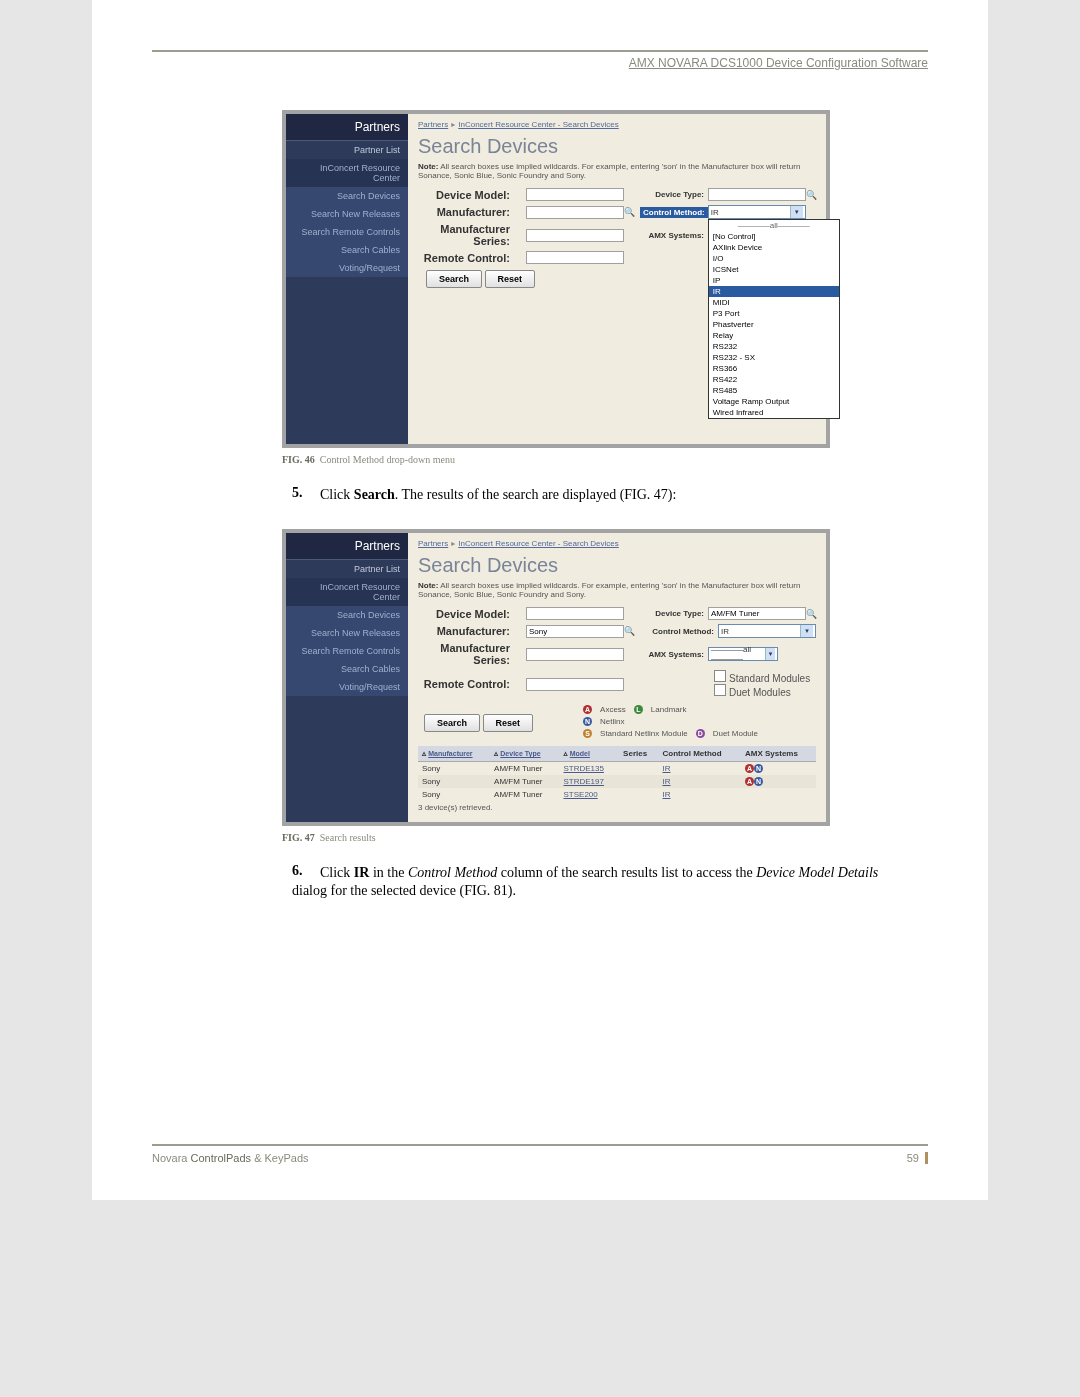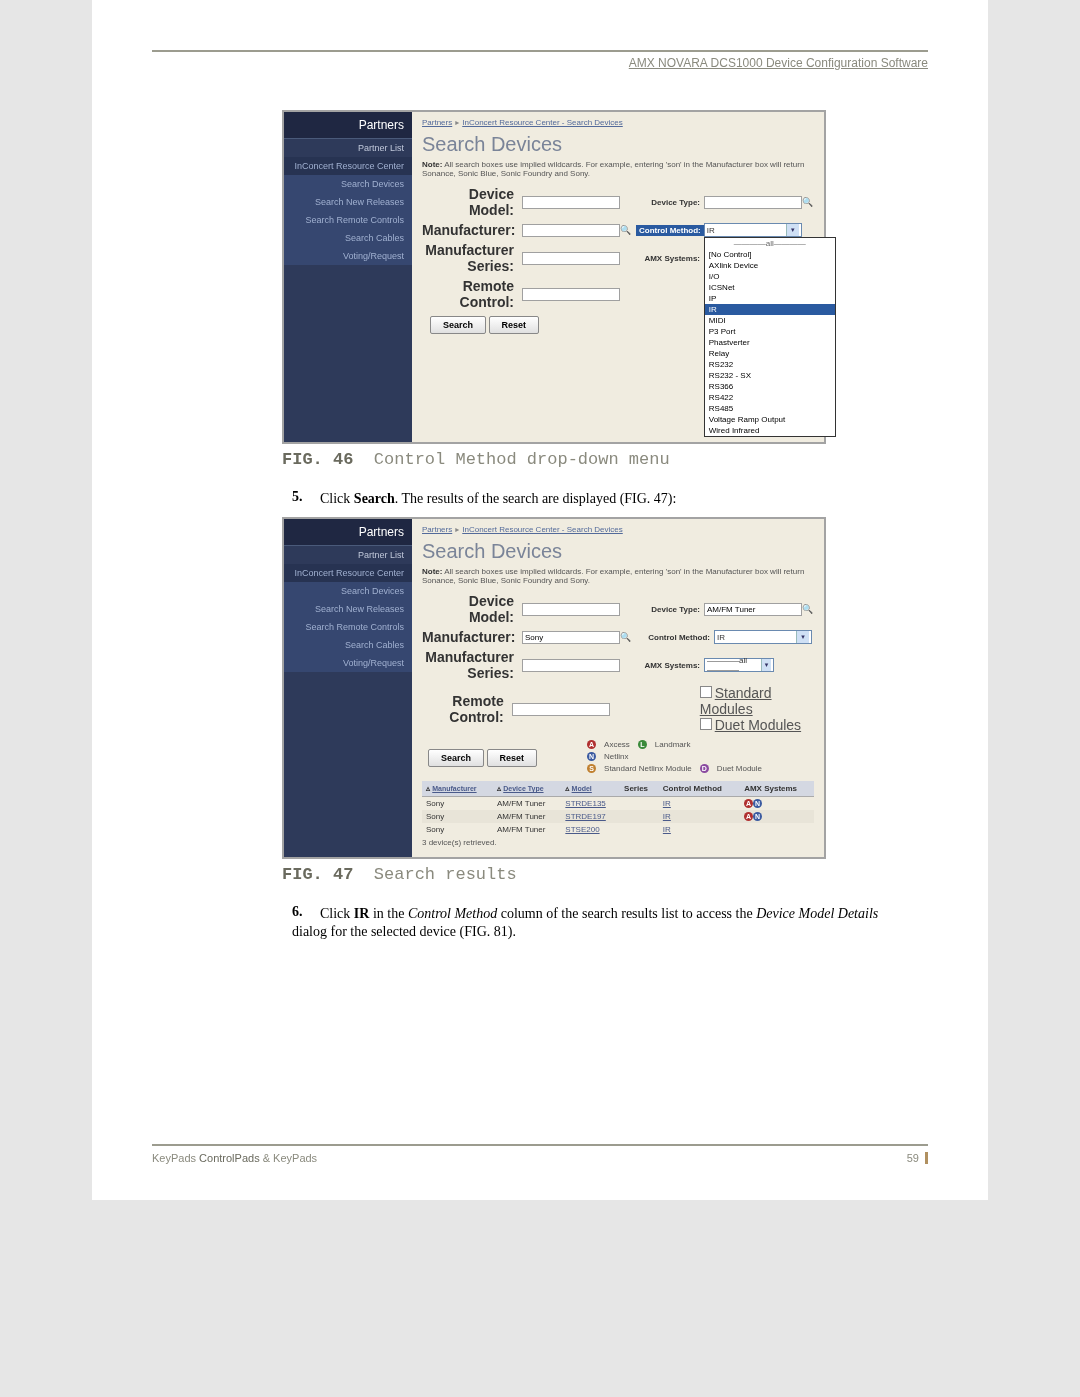--- a/index.html
+++ b/index.html
@@ -42,23 +42,23 @@
     font-size: 14px;
   }
   .step-text {
     display: inline;
     font-size: 14px;
   }
   .step-text em { font-style: italic; }
   .step-text strong { font-weight: bold; }
   .screenshot {
     margin-left: 130px;
-    margin-top: 10px;
+    margin-top: 26px;
     width: 540px;
-    border: 2px solid #a3a3a3;
+    border: 4px solid #a3a3a3;
     background: #737373;
     font-family: Arial, sans-serif;
     font-size: 9px;
     color: #333;
     display: flex;
   }
   .sidebar {
     width: 128px;
     background: #2e3a5a;
     color: #fff;
@@ -108,24 +108,24 @@
   }
   .note strong { color: #333; }
   .form-row {
     display: flex;
     margin-bottom: 4px;
     align-items: center;
   }
   .form-label {
     width: 92px;
     text-align: right;
-    font-size: 14px;
+    font-size: 11px;
     font-weight: bold;
     color: #333;
-    padding-right: 8px;
+    padding-right: 16px;
   }
   .form-input {
     background: #fff;
     border: 1px solid #a0a0a0;
     height: 13px;
     width: 98px;
     font-size: 8px;
     padding: 0 2px;
     box-sizing: border-box;
   }
@@ -203,22 +203,22 @@
     border-radius: 2px;
     cursor: pointer;
   }
   .btn-row { margin-top: 6px; margin-left: 8px;}
   .mag-icon {
     width:10px;height:10px;display:inline-block;
     font-size:9px;color:#7a6a3a;
   }
   .fig-caption {
     margin-left: 130px;
-    font-family: Liberation Mono, monospace;
-    font-size: 17px;
+    font-family: Liberation Serif, serif;
+    font-size: 10px;
     color: #8a8a7e;
     margin-top: 6px;
     margin-bottom: 20px;
   }
   .fig-caption strong { color: #6a6a5e; font-weight: bold; }
   .legend-row { display:flex; gap:8px; margin-top:3px; font-size:8px; color:#555; align-items:flex-start;}
   .bullet { width:9px;height:9px;border-radius:50%;display:inline-block;color:#fff;font-size:7px;text-align:center;line-height:9px;font-weight:bold;}
   .bullet.a{background:#b03030;} .bullet.l{background:#3a8a3a;} .bullet.n{background:#3a5aa0;}
   .bullet.s{background:#c08030;} .bullet.d{background:#8a4aa0;}
   .check { width:10px;height:10px;border:1px solid #888;background:#fff;display:inline-block;margin-right:3px;}
@@ -372,21 +372,21 @@
         <input class="form-input" style="">
         <span class="form-label2">AMX Systems:</span>
         <div class="select-like" style="width:70px;">
           <span>————all————</span>
             <span class="select-arrow">▾</span>
         </div>
       </div>
       <div class="form-row">
         <span class="form-label">Remote Control:</span>
         <input class="form-input" style="">
-        <div style="margin-left:90px;font-size:14px;color:#555;text-decoration:underline;">
+        <div style="margin-left:90px;font-size:10px;color:#555;">
           <div><span class="check"></span><span>Standard Modules</span></div>
           <div><span class="check"></span><span>Duet Modules</span></div>
         </div>
       </div>
       <div class="form-row">
         <div class="btn-row" style="margin-left:6px;">
           <button class="btn">Search</button>
           <button class="btn">Reset</button>
         </div>
         <div style="margin-left:50px;">
@@ -451,16 +451,16 @@
   <div class="fig-caption"><strong>FIG. 47</strong>&nbsp;&nbsp;<span>Search results</span></div>
 
   <div class="step">
     <span class="step-num">6.</span>
     <span class="step-text">
       <span>Click </span><strong>IR</strong><span> in the </span><em>Control Method</em><span> column of the search results list to access the </span><em>Device Model Details</em><br><span> dialog for the selected device (FIG. 81).</span>
     </span>
   </div>
 
   <div class="footer">
-    <span><span>KeyPads </span><span style="color:#6a6a5e;margin-top:8px;">ControlPads</span><span>   &amp;  KeyPads</span></span>
+    <span><span>Novara </span><span style="color:#6a6a5e;margin-top:8px;">ControlPads</span><span>   &amp;  KeyPads</span></span>
     <span class="pnum">59</span>
   </div>
 </div>
 
 </body></html>

